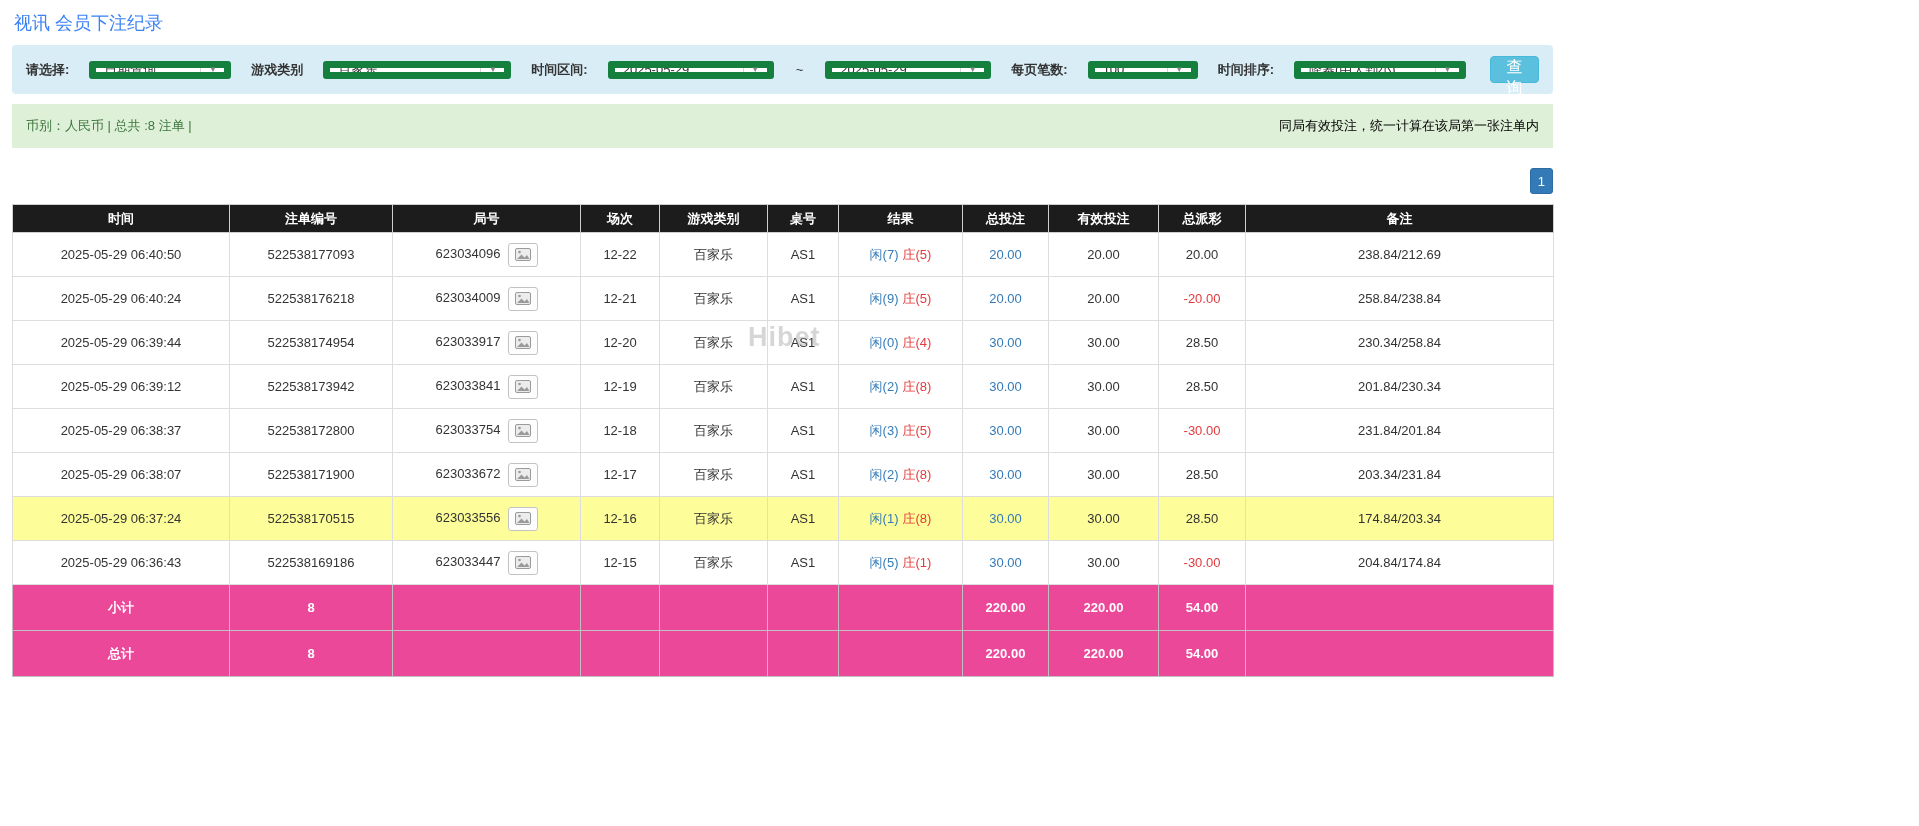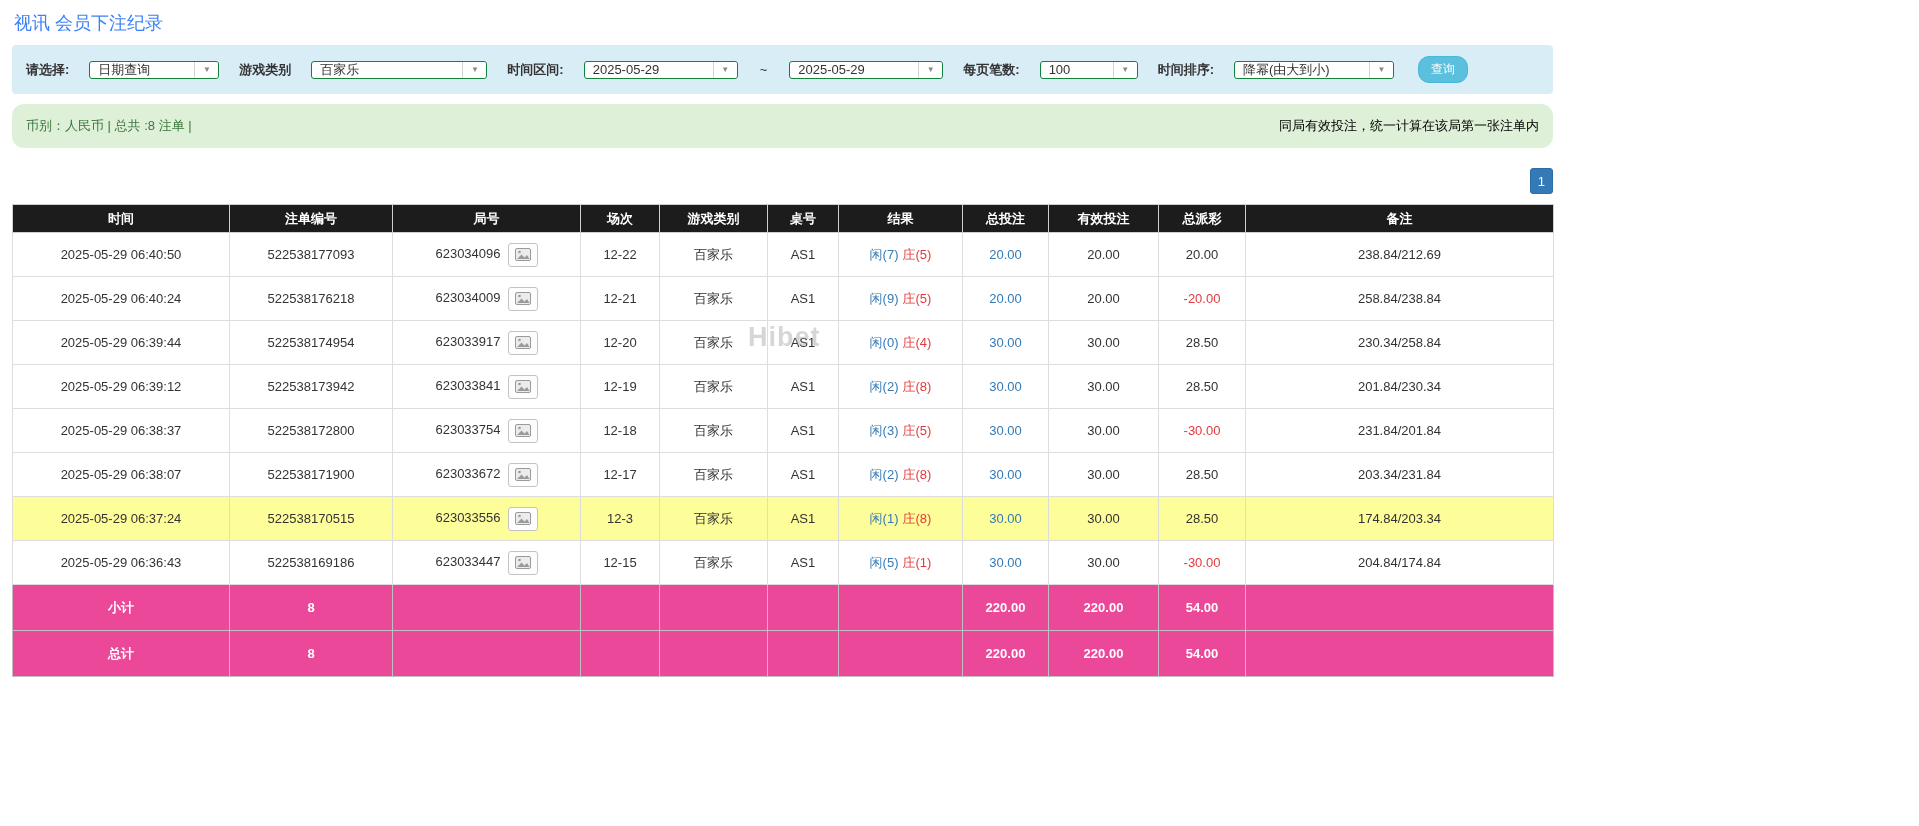--- a/index.html
+++ b/index.html
@@ -14,48 +14,48 @@
   .page-title { font-size: 18px; color: #3b82f6; padding: 11px 2px 10px; }
 
   
   .filter-bar {
     background: #d9edf7; border-radius: 4px;
     padding: 11px 14px; display: flex; align-items: center; gap: 20px;
   }
   .filter-label { font-weight: bold; color: #333; white-space: nowrap; }
   .combo {
     display: inline-flex; align-items: stretch; height: 18px;
-    background: #fff; border: 1px solid #15803d; border-radius: 3px;
+    background: #fff; border: 7px solid #15803d; border-radius: 3px;
     cursor: pointer;
   }
   .combo-text {
     display: flex; align-items: center; padding: 0 8px;
     color: #333; white-space: nowrap; overflow: hidden;
   }
   .combo-caret {
     width: 24px; border-left: 1px solid #d5d5d5;
     display: flex; align-items: center; justify-content: center;
     color: #888; font-size: 8px; background: #fff; border-radius: 0 3px 3px 0;
   }
   .combo-query .combo-text { width: 104px; }
   .combo-game  .combo-text { width: 150px; }
   .combo-date  .combo-text { width: 128px; }
   .combo-size  .combo-text { width: 72px; }
   .combo-sort  .combo-text { width: 134px; }
   .tilde { color: #333; padding: 0 2px; }
   .search-btn {
     height: 27px; padding: 0 12px; margin-left: 4px;
-    background: #5bc0de; border: 1px solid #46b8da; border-radius: 11px;
-    color: #fff; font-size: 12px; cursor: pointer;
+    background: #5bc0de; border: 1px solid #46b8da; border-radius: 4px;
+    color: #fff; font-size: 16px; cursor: pointer;
     font-family: inherit;
   }
 
   
   .summary-bar {
-    margin-top: 10px; background: #dff0d8; border-radius: 12px;
+    margin-top: 10px; background: #dff0d8; border-radius: 0;
     padding: 13px 14px; display: flex; justify-content: space-between; align-items: center;
   }
   .summary-left  { color: #3c763d; }
   .summary-right { color: #000000; }
 
   
   .pagination-row { display: flex; justify-content: flex-end; margin: 20px 0 10px; }
   .pagination-row.bottom { margin: 166px 0 0; }
   .page-btn {
     min-width: 22px; height: 26px; padding: 0 7px;
@@ -338,21 +338,21 @@
     <td>522538170515</td>
     <td>
       <span>623033556</span><span class="video-btn">
               <svg width="16" height="13" viewBox="0 0 16 13" xmlns="http://www.w3.org/2000/svg">
           <rect x="0.5" y="0.5" width="15" height="12" rx="1.5" fill="#ececec" stroke="#9a9a9a"></rect>
           <circle cx="4.5" cy="4" r="1.3" fill="#9a9a9a"></circle>
           <path d="M2 11 L6.5 6.5 L9.5 9.5 L12 7 L14.5 11 Z" fill="#9a9a9a"></path>
         </svg>
             </span>
     </td>
-    <td>12-3</td>
+    <td>12-16</td>
     <td>百家乐</td>
     <td>AS1</td>
     <td>
       <span class="player">闲(1)</span><span class="banker">庄(8)</span>
     </td>
     <td>
       <a class="bet-link">30.00</a>
     </td>
     <td>30.00</td>
     <td>28.50</td>

